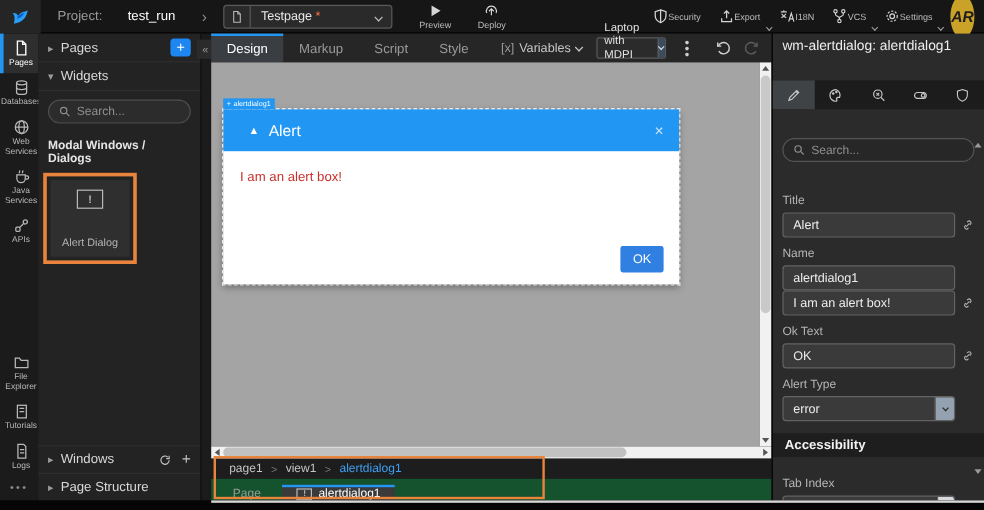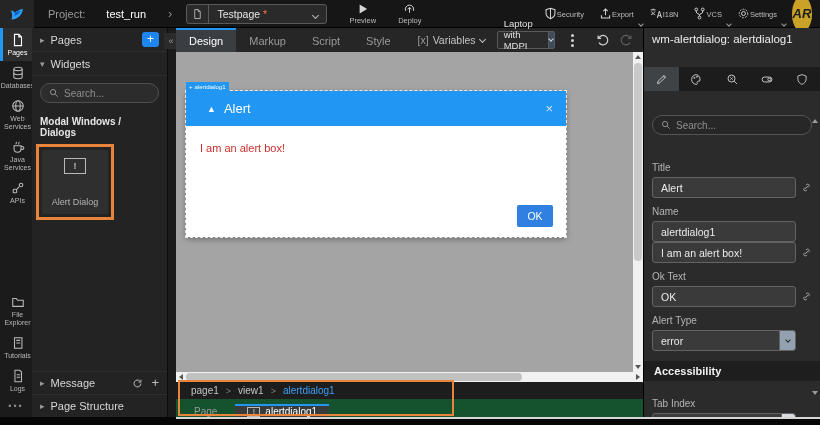--- a/index.html
+++ b/index.html
@@ -356,21 +356,21 @@
         <input placeholder="Search..." style="">
       </div>
       <div class="lp-cat">Modal Windows / Dialogs</div>
       <div class="widget-card">
         <span class="alert-glyph">!</span>
         <span class="lbl">Alert Dialog</span>
       </div>
       <div class="lp-bottom">
         <div class="lp-row topline">
           <span class="tri">▸</span>
-          <span>Message</span>
+          <span>Windows</span>
           <span class="lp-icons">
             <span>
                 <svg width="11" height="11" viewBox="0 0 16 16" fill="none" stroke="currentColor" stroke-width="1.4">
                   <path d="M13 8a5 5 0 1 1-1.6-3.7"></path>
                   <path d="M13 2.5V6h-3.5"></path>
                 </svg>
               </span>
             <span style="font-size:13px;color:#c0c0c0;line-height:10px;">+</span>
           </span>
         </div>

